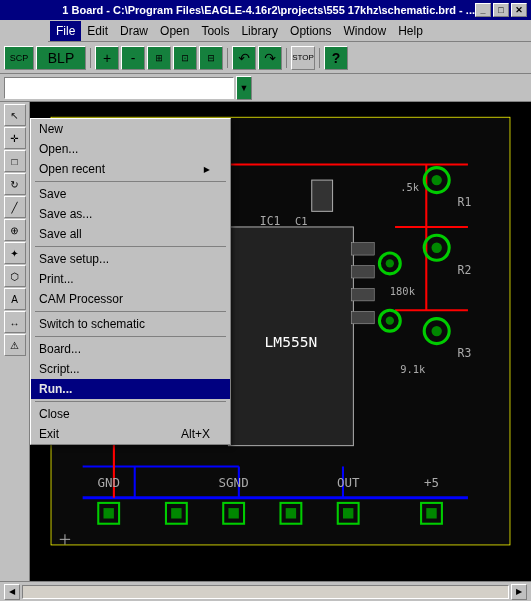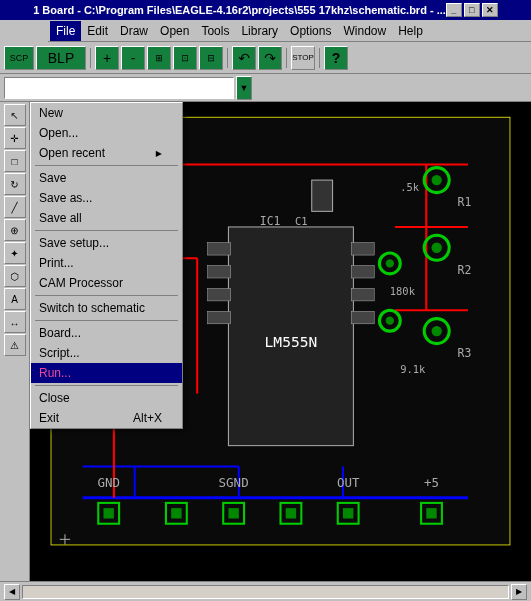--- a/index.html
+++ b/index.html
@@ -12,21 +12,21 @@
       overflow: hidden;
     }
 
     
     .title-bar {
       background: #000080;
       color: white;
       height: 20px;
       display: flex;
       align-items: center;
-      justify-content: center;
+      justify-content: flex-end;
       padding: 0 4px;
       font-size: 11px;
       font-weight: bold;
     }
     .title-bar-buttons {
       display: flex;
       gap: 2px;
     }
     .title-btn {
       width: 16px;
@@ -202,21 +202,22 @@
       padding: 3px 20px 3px 8px;
       cursor: pointer;
       font-size: 12px;
       display: flex;
       justify-content: space-between;
       align-items: center;
       white-space: nowrap;
     }
     .dropdown-item.highlighted {
       background: #000080;
-      color: #ec4899;
+      color: #e5e5e5;
+      font-weight: bold;
     }
     .dropdown-item.has-arrow::after {
       content: '▶';
       font-size: 8px;
     }
     .dropdown-separator {
       height: 1px;
       background: #808080;
       margin: 2px 4px;
     }
@@ -380,21 +381,21 @@
       <text x="75" y="370" fill="#aaaaaa" font-size="12" text-anchor="middle" font-family="monospace">GND</text>
       <text x="195" y="370" fill="#aaaaaa" font-size="12" text-anchor="middle" font-family="monospace">SGND</text>
       <text x="305" y="370" fill="#aaaaaa" font-size="12" text-anchor="middle" font-family="monospace">OUT</text>
       <text x="385" y="370" fill="#aaaaaa" font-size="12" text-anchor="middle" font-family="monospace">+5</text>
 
       <line x1="28" y1="420" x2="38" y2="420" stroke="#aaaaaa" stroke-width="1"></line>
       <line x1="33" y1="415" x2="33" y2="425" stroke="#aaaaaa" stroke-width="1"></line>
     </svg>
 
     
-    <div class="dropdown-menu" style="position:absolute; top:0; left:0; width:153px;">
+    <div class="dropdown-menu" style="position:absolute; top:16px; left:0; width:201px;">
       <div class="dropdown-item">New</div>
       <div class="dropdown-item">Open...</div>
       <div class="dropdown-item has-arrow">Open recent</div>
       <div class="dropdown-separator"></div>
       <div class="dropdown-item">Save</div>
       <div class="dropdown-item">Save as...</div>
       <div class="dropdown-item">Save all</div>
       <div class="dropdown-separator"></div>
       <div class="dropdown-item">Save setup...</div>
       <div class="dropdown-item">Print...</div>

